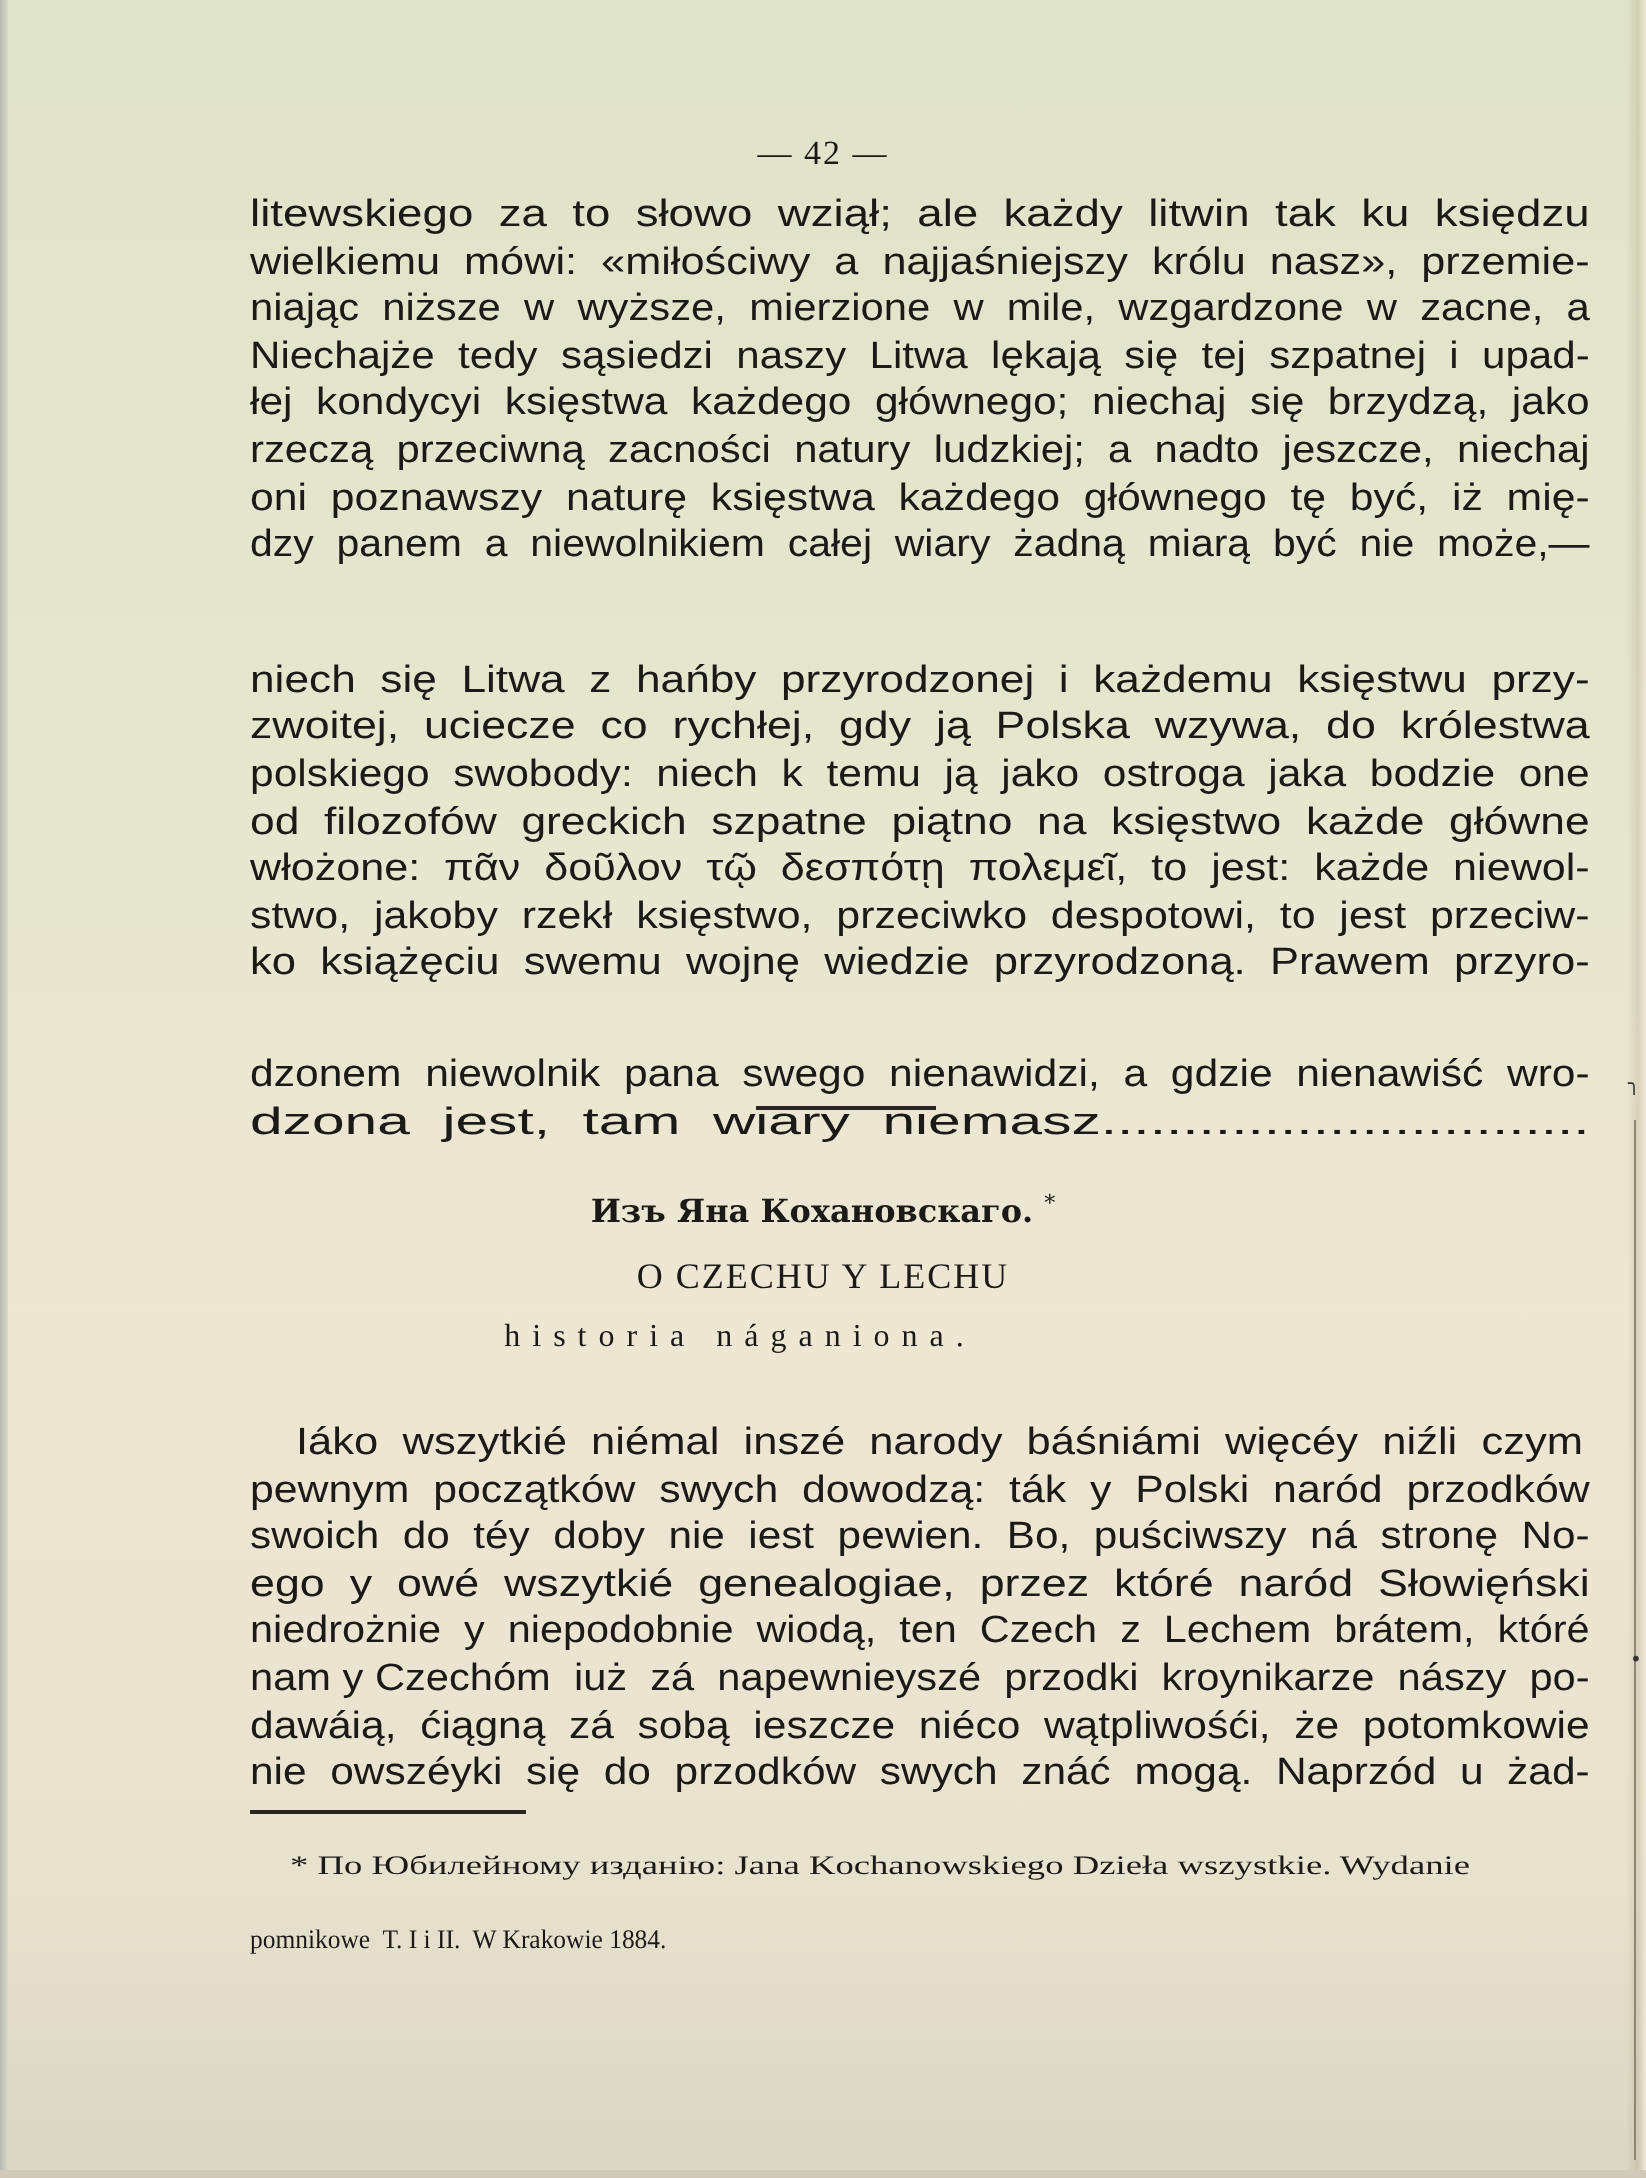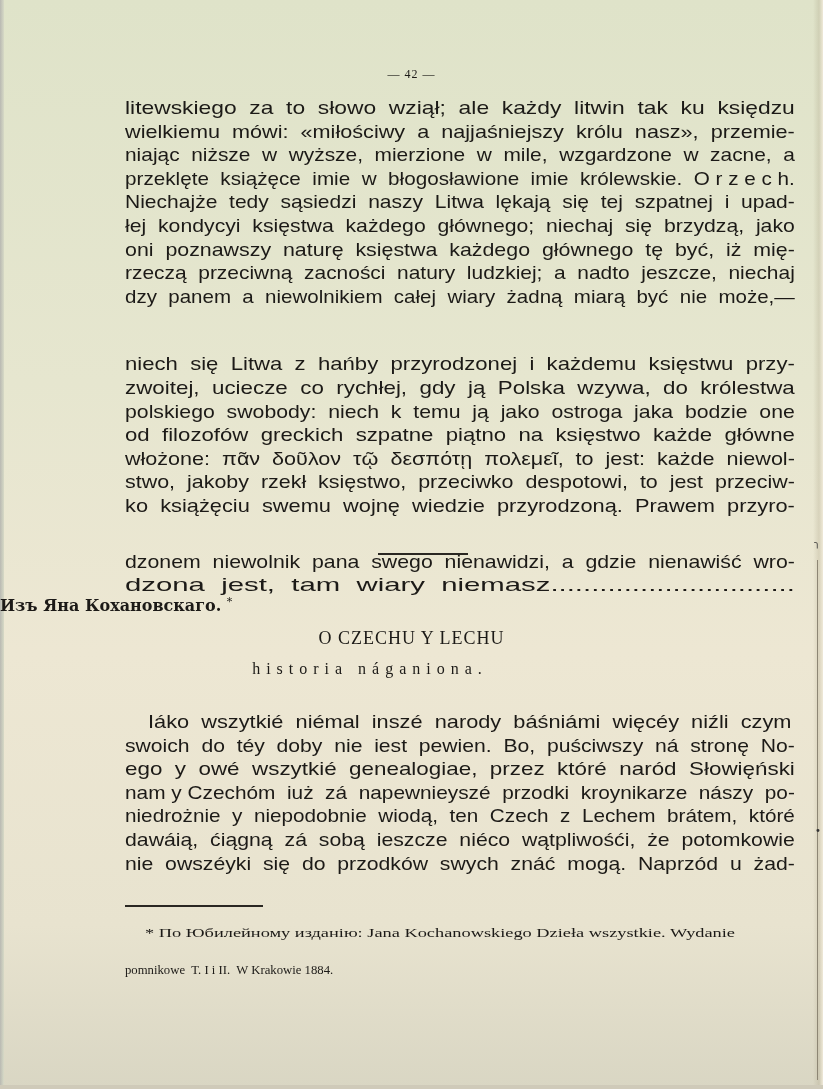--- a/index.html
+++ b/index.html
@@ -22,39 +22,39 @@
   }
   .mark {
     position: absolute; font-size: 10px; color: #333; font-family: "DejaVu Sans", sans-serif;
   }
   .bottom-strip {
     position: absolute; left: 0; bottom: 0; width: 100%; height: 4px; background: #cfcab9;
   }
 
   .page-num {
     position: absolute; top: 67px; left: 0; width: 823px; text-align: center;
-    font-family: "Liberation Serif", serif; font-size: 12px; letter-spacing: 1px;
+    font-family: "Liberation Serif", serif; font-size: 17px; letter-spacing: 1px;
   }
   .body-text {
     position: absolute; left: 125px; width: 585px;
     font-family: "Liberation Sans Narrow", "Liberation Sans", sans-serif;
     font-size: 19px; line-height: 23.6px;
     transform-origin: left top;
   }
   .line-row {
     display: block; white-space: nowrap; text-align: justify; text-align-last: justify;
     height: 23.6px; overflow: visible;
   }
   .line-row.last { text-align-last: left; margin-top: 16px; }
 
   .section-rule {
     position: absolute; left: 378px; top: 553px; width: 90px; height: 2px; background: #2a2722;
   }
   .ru-title {
-    position: absolute; top: 595px; left: 0; width: 823px; text-align: left;
+    position: absolute; top: 595px; left: 0; width: 823px; text-align: center;
     font-family: "DejaVu Serif", serif; font-weight: bold; font-size: 16px;
   }
   .ru-title sup { font-size: 11px; font-weight: normal; vertical-align: 6px; }
   .title-caps {
     position: absolute; top: 628px; left: 0; width: 823px; text-align: center;
     font-family: "Liberation Serif", serif; font-size: 18px; letter-spacing: 1px;
   }
   .subtitle {
     position: absolute; top: 660px; left: 0; width: 740px; text-align: center;
     font-family: "Liberation Serif", serif; font-size: 16px; letter-spacing: 6px;
@@ -79,25 +79,24 @@
 <div class="mark" style="left:814px; top:537px;">╮</div>
 <div class="mark" style="left:815px; top:825px;">•</div>
 <div class="bottom-strip"></div>
 
 <div class="page-num">— 42 —</div>
 
 <div class="body-text" style="top:96px;">
   <span class="line-row" style="text-align: left; text-align-last: left;"><span style="display: inline-block; white-space: pre; transform-origin: left center; transform: scaleX(1.2013);">litewskiego  za  to  słowo  wziął;  ale  każdy  litwin  tak  ku  księdzu</span></span>
   <span class="line-row" style="text-align: left; text-align-last: left;"><span style="display: inline-block; white-space: pre; transform-origin: left center; transform: scaleX(1.1389);">wielkiemu  mówi:  «miłościwy  a  najjaśniejszy  królu  nasz»,  przemie-</span></span>
   <span class="line-row" style="text-align: left; text-align-last: left;"><span style="display: inline-block; white-space: pre; transform-origin: left center; transform: scaleX(1.0994);">niając  niższe  w  wyższe,  mierzione  w  mile,  wzgardzone  w  zacne,  a</span></span>
-  <span class="line-row" style="text-align: left; text-align-last: left;"><span style="display: inline-block; white-space: pre; transform-origin: left center; transform: scaleX(1.0881);">przeklęte  książęce  imie  w  błogosławione  imie  królewskie.  O r z e c h.</span></span>
   <span class="line-row" style="text-align: left; text-align-last: left;"><span style="display: inline-block; white-space: pre; transform-origin: left center; transform: scaleX(1.1069);">Niechajże  tedy  sąsiedzi  naszy  Litwa  lękają  się  tej  szpatnej  i  upad-</span></span>
   <span class="line-row" style="text-align: left; text-align-last: left;"><span style="display: inline-block; white-space: pre; transform-origin: left center; transform: scaleX(1.1166);">łej  kondycyi  księstwa  każdego  głównego;  niechaj  się  brzydzą,  jako</span></span>
+  <span class="line-row" style="text-align: left; text-align-last: left;"><span style="display: inline-block; white-space: pre; transform-origin: left center; transform: scaleX(1.1011);">rzeczą  przeciwną  zacności  natury  ludzkiej;  a  nadto  jeszcze,  niechaj</span></span>
   <span class="line-row" style="text-align: left; text-align-last: left;"><span style="display: inline-block; white-space: pre; transform-origin: left center; transform: scaleX(1.1246);">oni  poznawszy  naturę  księstwa  każdego  głównego  tę  być,  iż  mię-</span></span>
-  <span class="line-row" style="text-align: left; text-align-last: left;"><span style="display: inline-block; white-space: pre; transform-origin: left center; transform: scaleX(1.1011);">rzeczą  przeciwną  zacności  natury  ludzkiej;  a  nadto  jeszcze,  niechaj</span></span>
   <span class="line-row" style="text-align: left; text-align-last: left;"><span style="display: inline-block; white-space: pre; transform-origin: left center; transform: scaleX(1.0787);">dzy  panem  a  niewolnikiem  całej  wiary  żadną  miarą  być  nie  może,—</span></span>
   <span class="line-row" style="text-align: left; text-align-last: left; margin-top: 44px;"><span style="display: inline-block; white-space: pre; transform-origin: left center; transform: scaleX(1.1639);">niech  się  Litwa  z  hańby  przyrodzonej  i  każdemu  księstwu  przy-</span></span>
   <span class="line-row" style="text-align: left; text-align-last: left;"><span style="display: inline-block; white-space: pre; transform-origin: left center; transform: scaleX(1.1768);">zwoitej,  uciecze  co  rychłej,  gdy  ją  Polska  wzywa,  do  królestwa</span></span>
   <span class="line-row" style="text-align: left; text-align-last: left;"><span style="display: inline-block; white-space: pre; transform-origin: left center; transform: scaleX(1.1185);">polskiego  swobody:  niech  k  temu  ją  jako  ostroga  jaka  bodzie  one</span></span>
   <span class="line-row" style="text-align: left; text-align-last: left;"><span style="display: inline-block; white-space: pre; transform-origin: left center; transform: scaleX(1.168);">od  filozofów  greckich  szpatne  piątno  na  księstwo  każde  główne</span></span>
   <span class="line-row" style="text-align: left; text-align-last: left;"><span style="display: inline-block; white-space: pre; transform-origin: left center; transform: scaleX(1.1343);">włożone:  πᾶν  δοῦλον  τῷ  δεσπότῃ  πολεμεῖ,  to  jest:  każde  niewol-</span></span>
   <span class="line-row" style="text-align: left; text-align-last: left;"><span style="display: inline-block; white-space: pre; transform-origin: left center; transform: scaleX(1.1287);">stwo,  jakoby  rzekł  księstwo,  przeciwko  despotowi,  to  jest  przeciw-</span></span>
   <span class="line-row" style="text-align: left; text-align-last: left;"><span style="display: inline-block; white-space: pre; transform-origin: left center; transform: scaleX(1.1471);">ko  książęciu  swemu  wojnę  wiedzie  przyrodzoną.  Prawem  przyro-</span></span>
   <span class="line-row" style="text-align: left; text-align-last: left; margin-top: 32px;"><span style="display: inline-block; white-space: pre; transform-origin: left center; transform: scaleX(1.1206);">dzonem  niewolnik  pana  swego  nienawidzi,  a  gdzie  nienawiść  wro-</span></span>
   <span class="line-row" style="text-align: left; text-align-last: left;"><span style="display: inline-block; white-space: pre; transform-origin: left center; transform: scaleX(1.5435);">dzona  jest,  tam  wiary  niemasz..............................</span></span>
@@ -107,24 +106,25 @@
 
 <div class="ru-title">
   <span>Изъ Яна Кохановскаго.</span>
   <sup>*</sup>
 </div>
 <div class="title-caps">O CZECHU Y LECHU</div>
 <div class="subtitle">historia náganiona.</div>
 
 <div class="body-text" style="top:710px; text-indent:0;">
   <span class="line-row" style="padding-left: 23px; text-align: left; text-align-last: left;"><span style="display: inline-block; white-space: pre; transform-origin: left center; transform: scaleX(1.1455);">Iáko  wszytkié  niémal  inszé  narody  báśniámi  więcéy  niźli  czym</span></span>
+  <span class="line-row" style="text-align: left; text-align-last: left;"><span style="display: inline-block; white-space: pre; transform-origin: left center; transform: scaleX(1.1266);">pewnym  początków  swych  dowodzą:  ták  y  Polski  naród  przodków</span></span>
   <span class="line-row" style="text-align: left; text-align-last: left;"><span style="display: inline-block; white-space: pre; transform-origin: left center; transform: scaleX(1.1128);">swoich  do  téy  doby  nie  iest  pewien.  Bo,  puściwszy  ná  stronę  No-</span></span>
   <span class="line-row" style="text-align: left; text-align-last: left;"><span style="display: inline-block; white-space: pre; transform-origin: left center; transform: scaleX(1.1789);">ego  y  owé  wszytkié  genealogiae,  przez  któré  naród  Słowięński</span></span>
+  <span class="line-row" style="text-align: left; text-align-last: left;"><span style="display: inline-block; white-space: pre; transform-origin: left center; transform: scaleX(1.0897);">niedrożnie  y  niepodobnie  wiodą,  ten  Czech  z  Lechem  brátem,  któré</span></span>
   <span class="line-row" style="text-align: left; text-align-last: left;"><span style="display: inline-block; white-space: pre; transform-origin: left center; transform: scaleX(1.0955);">nam y Czechóm  iuż  zá  napewnieyszé  przodki  kroynikarze  nászy  po-</span></span>
-  <span class="line-row" style="text-align: left; text-align-last: left;"><span style="display: inline-block; white-space: pre; transform-origin: left center; transform: scaleX(1.0897);">niedrożnie  y  niepodobnie  wiodą,  ten  Czech  z  Lechem  brátem,  któré</span></span>
   <span class="line-row" style="text-align: left; text-align-last: left;"><span style="display: inline-block; white-space: pre; transform-origin: left center; transform: scaleX(1.1186);">dawáią,  ćiągną  zá  sobą  ieszcze  niéco  wątpliwośći,  że  potomkowie</span></span>
   <span class="line-row" style="text-align: left; text-align-last: left;"><span style="display: inline-block; white-space: pre; transform-origin: left center; transform: scaleX(1.1167);">nie  owszéyki  się  do  przodków  swych  znáć  mogą.  Naprzód  u  żad-</span></span>
 </div>
 
 <div class="fn-rule"></div>
 
 <div class="footnote">
   <span class="line-row" style="padding-left: 20px; text-align: left; text-align-last: left;"><span style="display: inline-block; white-space: pre; transform-origin: left center; transform: scaleX(1.3693);">* По Юбилейному изданію: Jana Kochanowskiego Dzieła wszystkie. Wydanie</span></span>
   <span class="line-row last" style="text-align: left; text-align-last: left;"><span style="display: inline-block; white-space: pre; transform-origin: left center; transform: scaleX(0.95);">pomnikowe  T. I i II.  W Krakowie 1884.</span></span>
 </div>

